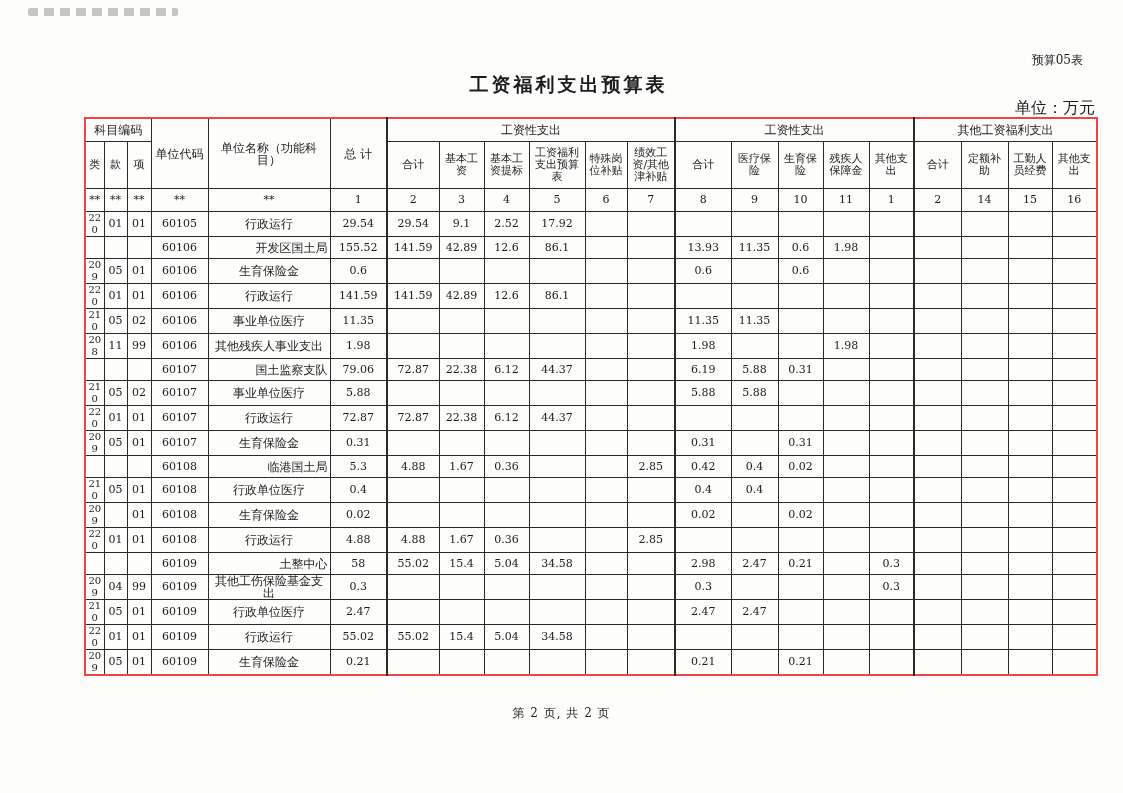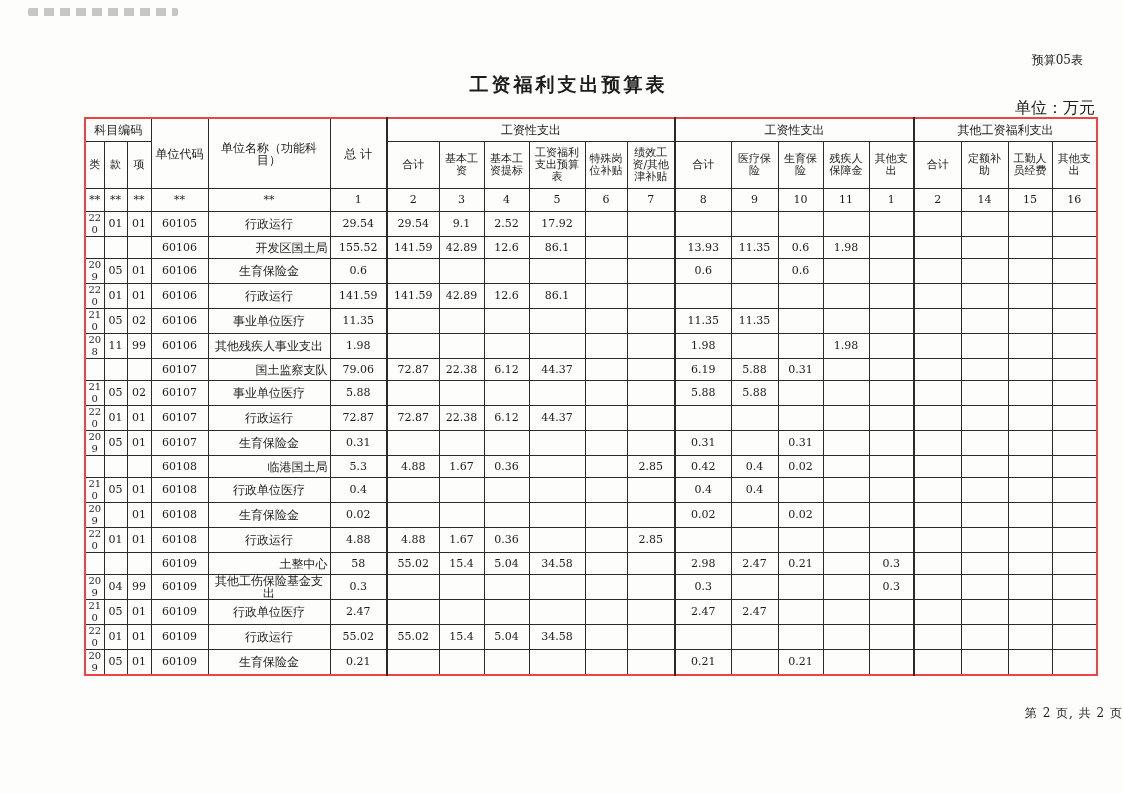--- a/index.html
+++ b/index.html
@@ -36,21 +36,21 @@
   table.budget{border:2px solid #ef4444;padding-left:24px;}
   .hl{border-left-width:2px !important;}
   .group-row th{height:22px;font-size:12px;}
   .sub-row th{height:46px;font-size:11px;}
   .numidx-row td{height:22px;}
   tbody tr.data-row td{height:21px;}
   td.num{text-align:right;padding-right:4px;font-family:"DejaVu Serif","Liberation Serif",serif;}
   td.c-name-cell{font-size:12px;font-family:Liberation Serif, serif;}
   td.c-name-cell.unit{text-align:right;padding-left:8px;}
   td.c-lei-cell{font-size:10px;line-height:10px;padding:0 1px;word-break:break-all;}
-  .footer{position:absolute;left:0;right:0;top:705px;text-align:right;font-size:12px;letter-spacing:1px;}
+  .footer{position:absolute;left:0;right:0;top:705px;text-align:center;font-size:12px;letter-spacing:1px;}
   col.c-lei{width:19px;}col.c-kuan{width:23px;}col.c-xiang{width:24px;}
   col.c-code{width:57px;}col.c-name{width:122px;}col.c-total{width:57px;}
   col.c-w1{width:52px;}col.c-w2{width:45px;}col.c-w3{width:45px;}
   col.c-w4{width:56px;}col.c-w5{width:42px;}col.c-w6{width:48px;}
   col.c-s1{width:56px;}col.c-s2{width:47px;}col.c-s3{width:45px;}
   col.c-s4{width:46px;}col.c-s5{width:45px;}
   col.c-o1{width:47px;}col.c-o2{width:47px;}col.c-o3{width:44px;}col.c-o4{width:45px;}
 </style>
 </head>
 <body>

